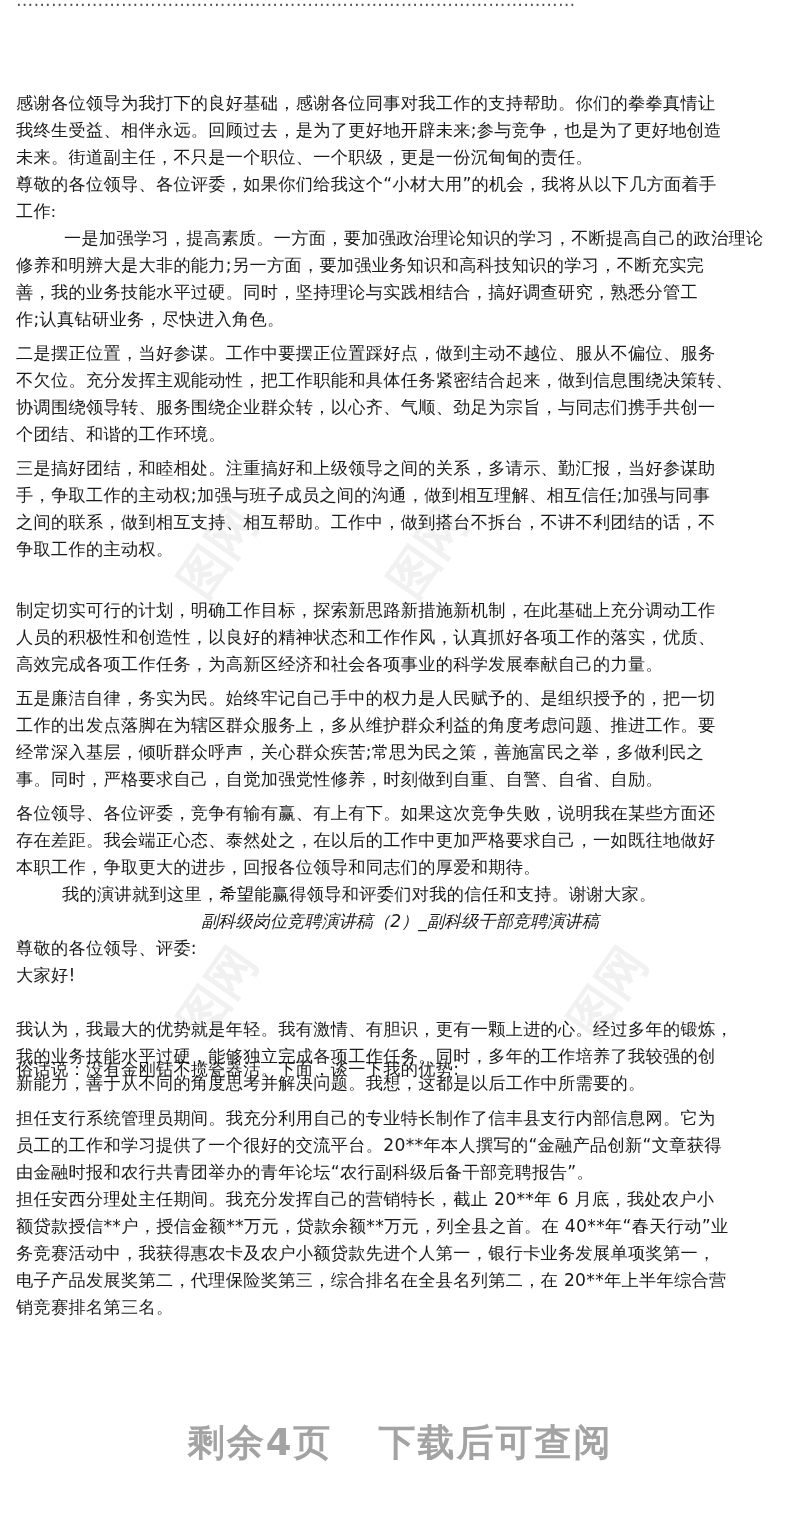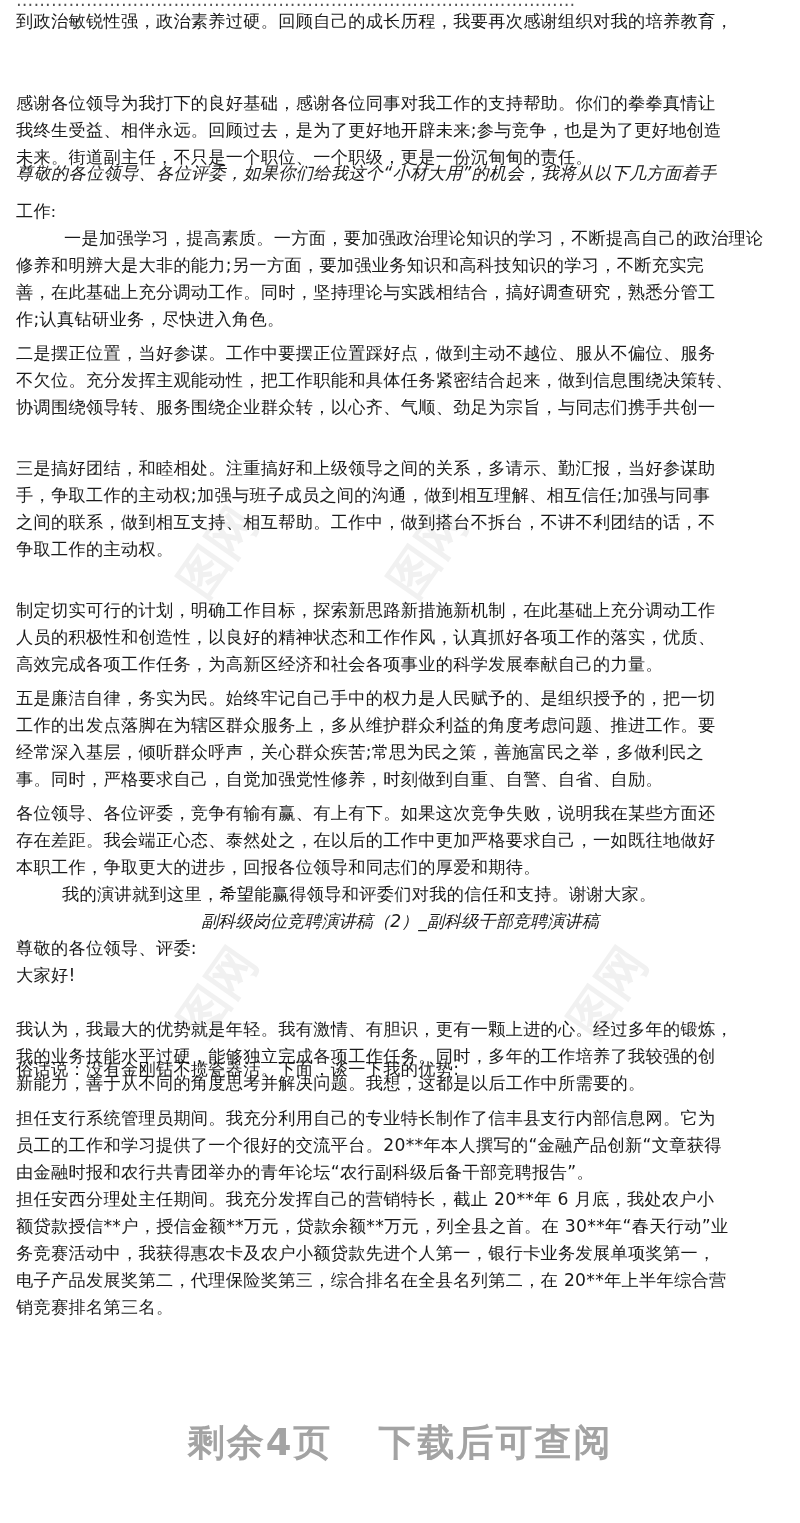--- a/index.html
+++ b/index.html
@@ -22,34 +22,34 @@
 
 <div class="page">
 
   <div class="watermark" style="left:170px;top:520px;">图网</div>
   <div class="watermark" style="left:380px;top:520px;">图网</div>
   <div class="watermark" style="left:170px;top:960px;">图网</div>
   <div class="watermark" style="left:560px;top:960px;">图网</div>
 
   <div class="line clipped" style="color:#555;">……………………………………………………………………………………</div>
 
-  <div class="line" style="top:8px;">到政治敏锐性强，政治素养过硬。回顾自己的成长历程，我要再次感谢组织对我的培养教育，</div>
 
   <div class="line" style="top:90px;">感谢各位领导为我打下的良好基础，感谢各位同事对我工作的支持帮助。你们的拳拳真情让</div>
   <div class="line" style="top:117px;">我终生受益、相伴永远。回顾过去，是为了更好地开辟未来;参与竞争，也是为了更好地创造</div>
   <div class="line" style="top:144px;">未来。街道副主任，不只是一个职位、一个职级，更是一份沉甸甸的责任。</div>
-  <div class="line" style="top:160px;font-style:italic;">尊敬的各位领导、各位评委，如果你们给我这个“小材大用”的机会，我将从以下几方面着手</div>
+  <div class="line" style="top:171px;">尊敬的各位领导、各位评委，如果你们给我这个“小材大用”的机会，我将从以下几方面着手</div>
   <div class="line" style="top:198px;font-family:Liberation Serif, serif;">工作:</div>
   <div class="line" style="top:225px;margin-left:48px;">一是加强学习，提高素质。一方面，要加强政治理论知识的学习，不断提高自己的政治理论</div>
   <div class="line" style="top:252px;">修养和明辨大是大非的能力;另一方面，要加强业务知识和高科技知识的学习，不断充实完</div>
-  <div class="line" style="top:279px;">善，在此基础上充分调动工作。同时，坚持理论与实践相结合，搞好调查研究，熟悉分管工</div>
+  <div class="line" style="top:279px;">善，我的业务技能水平过硬。同时，坚持理论与实践相结合，搞好调查研究，熟悉分管工</div>
   <div class="line" style="top:306px;">作;认真钻研业务，尽快进入角色。</div>
   <div class="line" style="top:340px;">二是摆正位置，当好参谋。工作中要摆正位置踩好点，做到主动不越位、服从不偏位、服务</div>
   <div class="line" style="top:367px;">不欠位。充分发挥主观能动性，把工作职能和具体任务紧密结合起来，做到信息围绕决策转、</div>
   <div class="line" style="top:394px;">协调围绕领导转、服务围绕企业群众转，以心齐、气顺、劲足为宗旨，与同志们携手共创一</div>
+  <div class="line" style="top:421px;">个团结、和谐的工作环境。</div>
   <div class="line" style="top:455px;">三是搞好团结，和睦相处。注重搞好和上级领导之间的关系，多请示、勤汇报，当好参谋助</div>
   <div class="line" style="top:482px;">手，争取工作的主动权;加强与班子成员之间的沟通，做到相互理解、相互信任;加强与同事</div>
   <div class="line" style="top:509px;">之间的联系，做到相互支持、相互帮助。工作中，做到搭台不拆台，不讲不利团结的话，不</div>
   <div class="line" style="top:536px;">争取工作的主动权。</div>
   <div class="line" style="top:597px;">制定切实可行的计划，明确工作目标，探索新思路新措施新机制，在此基础上充分调动工作</div>
   <div class="line" style="top:624px;">人员的积极性和创造性，以良好的精神状态和工作作风，认真抓好各项工作的落实，优质、</div>
   <div class="line" style="top:651px;">高效完成各项工作任务，为高新区经济和社会各项事业的科学发展奉献自己的力量。</div>
   <div class="line" style="top:685px;">五是廉洁自律，务实为民。始终牢记自己手中的权力是人民赋予的、是组织授予的，把一切</div>
   <div class="line" style="top:712px;">工作的出发点落脚在为辖区群众服务上，多从维护群众利益的角度考虑问题、推进工作。要</div>
   <div class="line" style="top:739px;">经常深入基层，倾听群众呼声，关心群众疾苦;常思为民之策，善施富民之举，多做利民之</div>
@@ -64,21 +64,21 @@
   <div class="line" style="top:935px;">尊敬的各位领导、评委:</div>
   <div class="line" style="top:962px;">大家好!</div>
   <div class="line" style="top:1016px;margin-top:40px;">俗话说：没有金刚钻不揽瓷器活。下面，谈一下我的优势:</div>
   <div class="line" style="top:1016px;">我认为，我最大的优势就是年轻。我有激情、有胆识，更有一颗上进的心。经过多年的锻炼，</div>
   <div class="line" style="top:1043px;">我的业务技能水平过硬，能够独立完成各项工作任务。同时，多年的工作培养了我较强的创</div>
   <div class="line" style="top:1070px;">新能力，善于从不同的角度思考并解决问题。我想，这都是以后工作中所需要的。</div>
   <div class="line" style="top:1105px;">担任支行系统管理员期间。我充分利用自己的专业特长制作了信丰县支行内部信息网。它为</div>
   <div class="line" style="top:1132px;">员工的工作和学习提供了一个很好的交流平台。20**年本人撰写的“金融产品创新“文章获得</div>
   <div class="line" style="top:1159px;">由金融时报和农行共青团举办的青年论坛“农行副科级后备干部竞聘报告”。</div>
   <div class="line" style="top:1186px;">担任安西分理处主任期间。我充分发挥自己的营销特长，截止 20**年 6 月底，我处农户小</div>
-  <div class="line" style="top:1213px;">额贷款授信**户，授信金额**万元，贷款余额**万元，列全县之首。在 30**年“春天行动”业</div>
+  <div class="line" style="top:1213px;">额贷款授信**户，授信金额**万元，贷款余额**万元，列全县之首。在 40**年“春天行动”业</div>
   <div class="line" style="top:1240px;">务竞赛活动中，我获得惠农卡及农户小额贷款先进个人第一，银行卡业务发展单项奖第一，</div>
   <div class="line" style="top:1267px;">电子产品发展奖第二，代理保险奖第三，综合排名在全县名列第二，在 20**年上半年综合营</div>
   <div class="line" style="top:1294px;">销竞赛排名第三名。</div>
 
   <div class="footer">
     <span>剩余4页</span><span class="gap"></span><span>下载后可查阅</span>
   </div>
 </div>
 
 </body></html>

